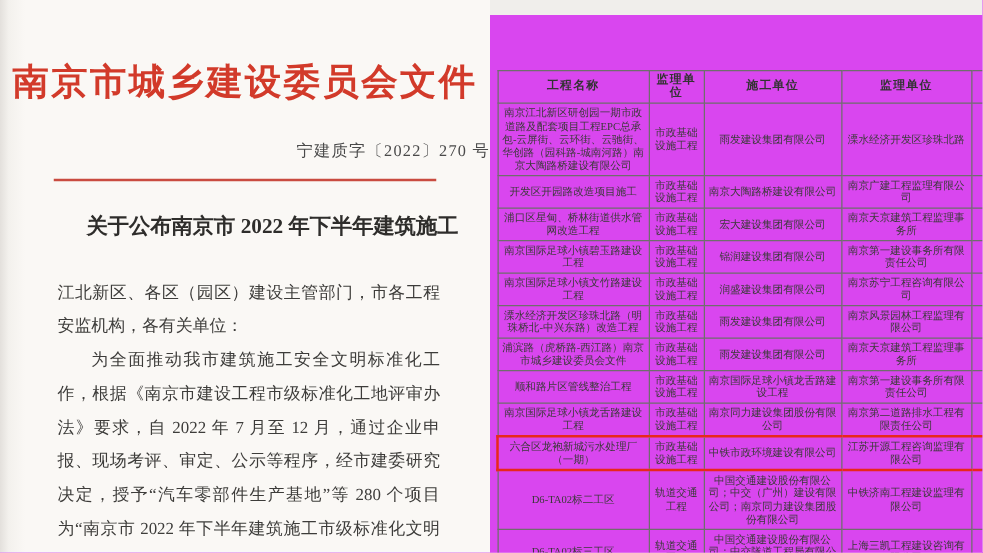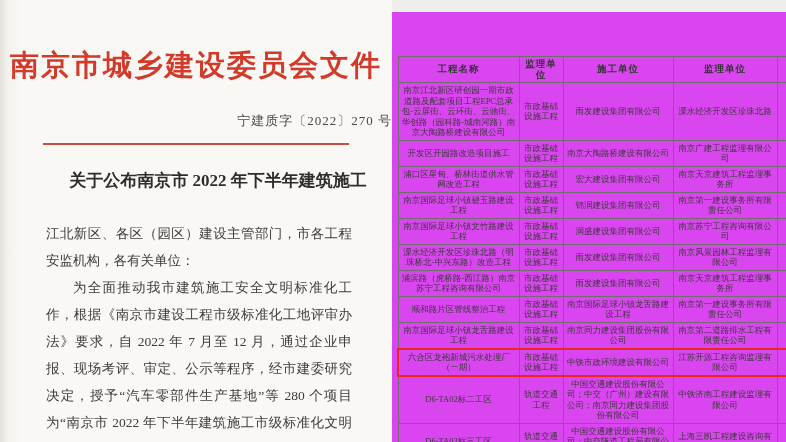--- a/index.html
+++ b/index.html
@@ -172,21 +172,21 @@
             <td></td>
           </tr>
           <tr>
             <td>溧水经济开发区珍珠北路（明珠桥北-中兴东路）改造工程</td>
             <td>市政基础设施工程</td>
             <td>雨发建设集团有限公司</td>
             <td>南京风景园林工程监理有限公司</td>
             <td></td>
           </tr>
           <tr>
-            <td>浦滨路（虎桥路-西江路）南京苏宁工程咨询有限公司</td>
+            <td>浦滨路（虎桥路-西江路）南京市城乡建设委员会文件</td>
             <td>市政基础设施工程</td>
             <td>雨发建设集团有限公司</td>
             <td>南京天京建筑工程监理事务所</td>
             <td></td>
           </tr>
           <tr>
             <td>顺和路片区管线整治工程</td>
             <td>市政基础设施工程</td>
             <td>南京国际足球小镇龙舌路建设工程</td>
             <td>南京第一建设事务所有限责任公司</td>

